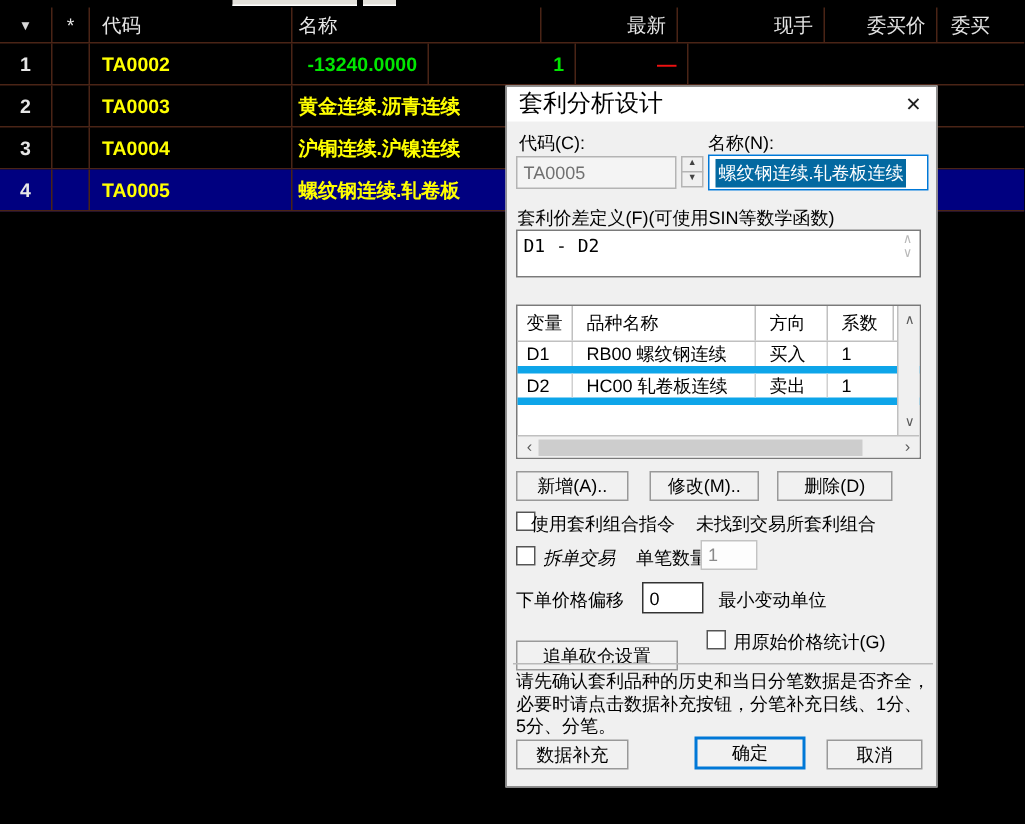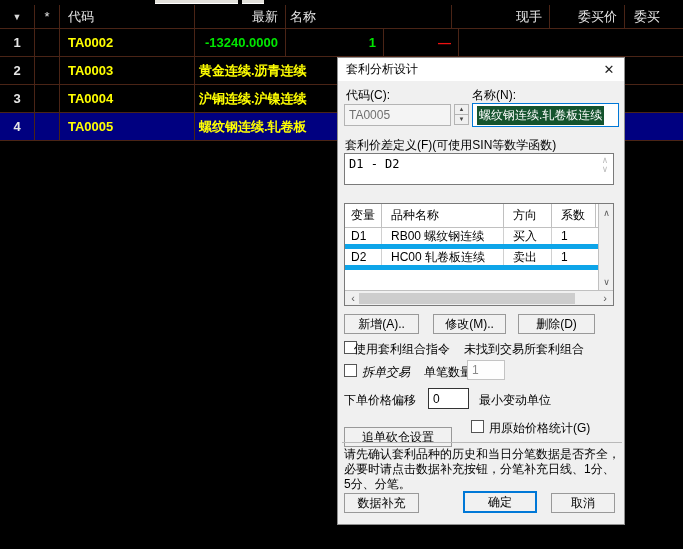--- a/index.html
+++ b/index.html
@@ -30,31 +30,31 @@
   .mrow .green  { color:#00e600; font-weight:bold; }
   .mrow .red    { color:#ee1111; font-weight:bold; }
   .mrow .num    { color:#e6e6e6; font-weight:bold; }
   .hdr-arrow { font-size:9px; color:#d8d8d8; }
 
   
   .dialog { position:absolute; left:337px; top:57px; width:288px; height:468px;
             background:#f0f0f0; border:1px solid #8f8f8f; font-size:12px; color:#000; }
   .dtitlebar { position:absolute; left:0; top:0; width:100%; height:23px; background:#ffffff;
                display:flex; align-items:center; padding-left:8px; }
-  .dtitle { font-size:12px; color:#000; }
+  .dtitle { font-size:16px; color:#000; }
   .dclose { position:absolute; right:6px; top:3px; width:18px; height:17px; text-align:center;
             line-height:17px; font-size:13px; color:#222; cursor:default; }
   .dlabel { position:absolute; font-size:12px; color:#000; white-space:nowrap; }
 
   .field { position:absolute; background:#fff; border:1px solid #7a7a7a; font-size:12px;
            display:flex; align-items:center; padding-left:4px; white-space:nowrap; overflow:hidden; }
   .field.readonly { background:#f4f4f4; border:1px solid #b4b4b4; color:#707070; }
   .field.disabled { border:1px solid #c3c3c3; color:#8a8a8a; background:#fdfdfd; }
   .field.focus-name { border:1px solid #0078d7; background:#fff; }
-  .selected-text { background:#14532d; color:#fff; padding:1px 2px; }
+  .selected-text { background:#0369a1; color:#fff; padding:1px 2px; }
 
   .spinner { position:absolute; width:15px; height:22px; }
   .spin-btn { width:15px; height:11px; background:#f0f0f0; border:1px solid #b4b4b4;
               font-size:6px; line-height:9px; text-align:center; color:#444; }
   .spin-btn + .spin-btn { margin-top:-1px; }
 
   .formula-box { position:absolute; left:6px; top:95px; width:270px; height:32px; background:#fff;
                  border:1px solid #7a7a7a; font-family:"DejaVu Sans Mono","Liberation Mono",monospace;
                  font-size:12px; padding:3px 16px 0 4px; }
   .scroll-chevrons { position:absolute; right:2px; top:2px; width:12px; text-align:center;
@@ -103,22 +103,22 @@
     <div class="tabseg" style="left:242px; width:22px;"></div>
   </div>
 
   <div class="mtable">
     <div class="mrow header">
       <div class="mcell c0">
           <span class="hdr-arrow">▼</span>
         </div>
       <div class="mcell c1">*</div>
       <div class="mcell c2">代码</div>
+      <div class="mcell c3">名称</div>
       <div class="mcell c4">最新</div>
-      <div class="mcell c3">名称</div>
       <div class="mcell c5">现手</div>
       <div class="mcell c6">委买价</div>
       <div class="mcell c7">委买</div>
     </div>
 
     <div class="mrow">
       <div class="mcell c0 num">1</div>
       <div class="mcell c1"></div>
       <div class="mcell c2 yellow">TA0002</div>
       <div class="mcell c4 green">-13240.0000</div>

